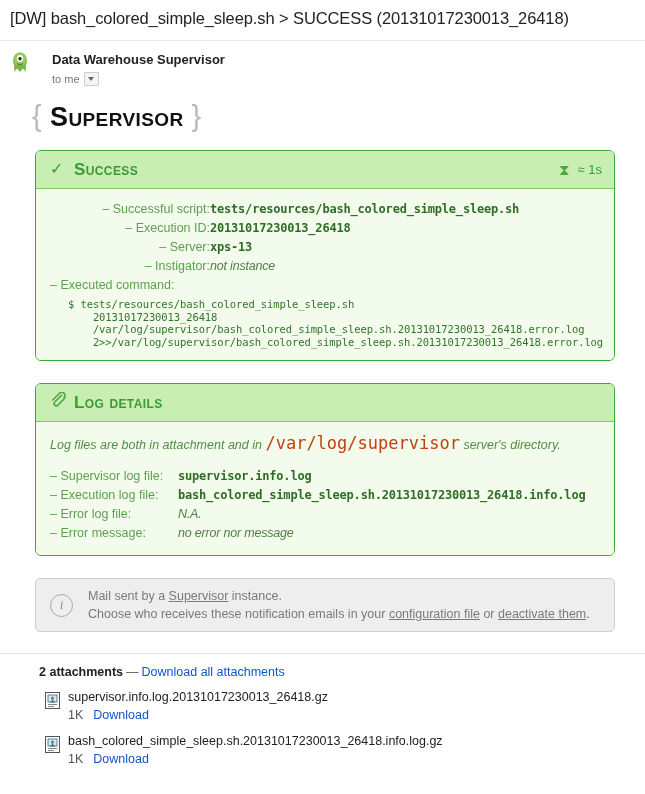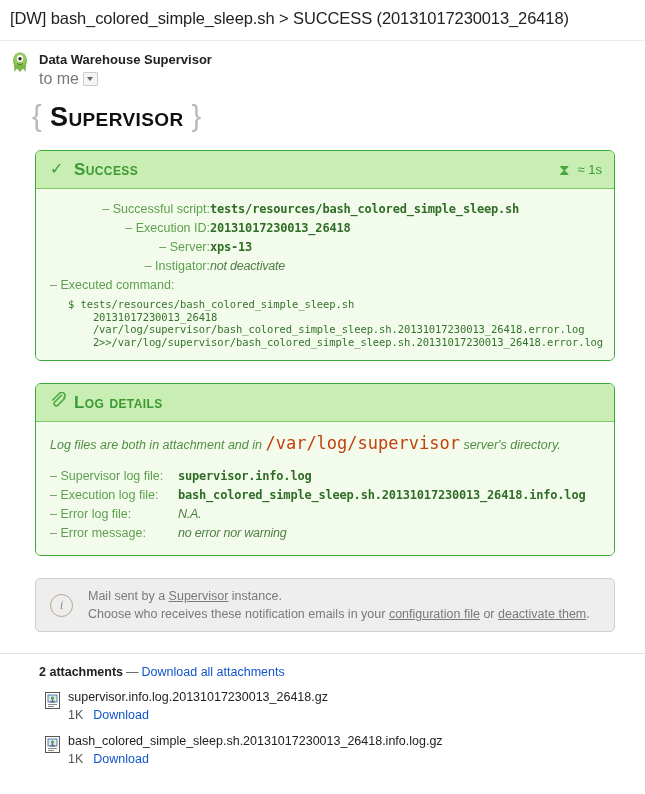--- a/index.html
+++ b/index.html
@@ -27,39 +27,40 @@
     border-bottom: 1px solid #ebebeb;
     white-space: nowrap;
     letter-spacing: -0.1px;
   }
 
   
   .sender-row {
     padding: 10px 0 0 9px;
     display: flex;
     align-items: flex-start;
+    gap: 13px;
   }
   .avatar {
     width: 22px;
     height: 22px;
     margin-right: 8px;
     flex: 0 0 auto;
     position: relative;
   }
   .avatar svg { display: block; }
   .sender-meta { padding-top: 1px; }
   .sender-name {
     font-weight: bold;
     font-size: 13px;
     color: #222222;
     line-height: 15px;
   }
   .recipient {
     margin-top: 5px;
-    font-size: 16px;
+    font-size: 11px;
     color: #777777;
     display: flex;
     align-items: center;
     line-height: 14px;
   }
   .recipient-caret {
     display: inline-block;
     margin-left: 4px;
     width: 13px;
     height: 12px;
@@ -340,21 +341,21 @@
     <div class="field">
       <span class="field-label w1">– Execution ID:</span>
       <span class="field-value">20131017230013_26418</span>
     </div>
     <div class="field">
       <span class="field-label w1">– Server:</span>
       <span class="field-value">xps-13</span>
     </div>
     <div class="field">
       <span class="field-label w1">– Instigator:</span>
-      <span class="field-value plain">not deactivate</span>
+      <span class="field-value plain">not instance</span>
     </div>
 
     <div class="field-sub">– Executed command:</div>
     <div class="cmd-block">$ tests/resources/bash_colored_simple_sleep.sh
     20131017230013_26418
     /var/log/supervisor/bash_colored_simple_sleep.sh.20131017230013_26418.error.log
     2&gt;&gt;/var/log/supervisor/bash_colored_simple_sleep.sh.20131017230013_26418.error.log</div>
   </div>
 </div>
 
@@ -382,21 +383,21 @@
     <div class="field">
       <span class="field-label w2">– Execution log file:</span>
       <span class="field-value">bash_colored_simple_sleep.sh.20131017230013_26418.info.log</span>
     </div>
     <div class="field">
       <span class="field-label w2">– Error log file:</span>
       <span class="field-value plain">N.A.</span>
     </div>
     <div class="field">
       <span class="field-label w2">– Error message:</span>
-      <span class="field-value plain">no error nor warning</span>
+      <span class="field-value plain">no error nor message</span>
     </div>
   </div>
 </div>
 
 <div class="info-box">
   <div class="info-icon">i</div>
   <div class="info-text">
     <div>
       <span>Mail sent by a</span>
       <a href="#">Supervisor</a>

